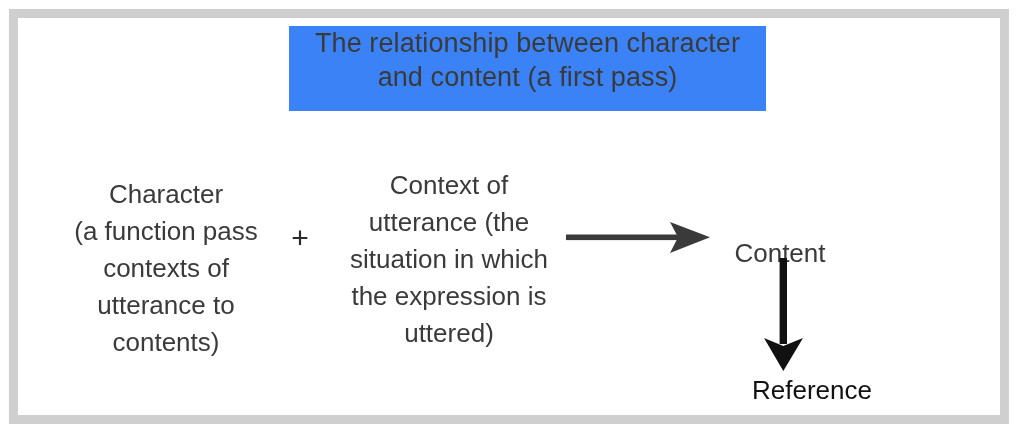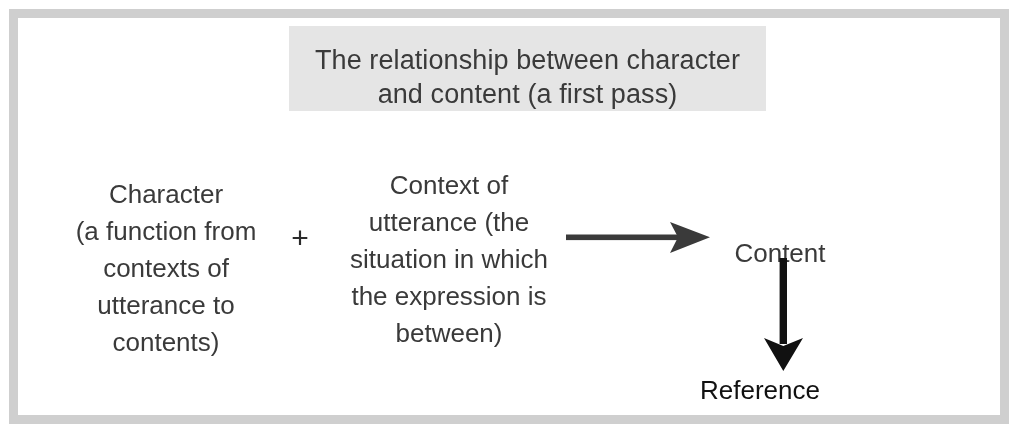--- a/index.html
+++ b/index.html
@@ -28,23 +28,23 @@
     box-sizing: border-box;
     background: #ffffff;
   }
   
   #title-banner {
     position: absolute;
     left: 289px;
     top: 26px;
     width: 477px;
     height: 85px;
-    background: #e5e5e5;
+    background: #3b82f6;
     display: flex;
-    align-items: flex-end;
+    align-items: flex-start;
     justify-content: center;
   }
   #title-banner .title-text {
     font-size: 27px;
     line-height: 34px;
     color: #3a3a3a;
     text-align: center;
     white-space: pre-line;
     letter-spacing: 0.1px;
   }
@@ -85,21 +85,21 @@
     text-align: center;
     font-size: 26px;
     line-height: 34px;
     color: #3a3a3a;
   }
   #label-reference {
     position: absolute;
     left: 700px;
     top: 373px;
     width: 172px;
-    text-align: left;
+    text-align: right;
     font-size: 26px;
     line-height: 34px;
     color: #111111;
   }
   
   #arrow-right {
     position: absolute;
     left: 566px;
     top: 218px;
     width: 146px;
@@ -119,32 +119,32 @@
 
 <div id="figure-root">
   <div id="figure-frame"></div>
 
   <div id="title-banner">
     <div class="title-text">The relationship between character
 and content (a first pass)</div>
   </div>
 
   <div class="term-block" id="block-character">Character
-(a function from
+(a function pass
 contexts of
 utterance to
 contents)</div>
 
   <div id="plus-sign">+</div>
 
   <div class="term-block" id="block-context">Context of
 utterance (the
 situation in which
 the expression is
-between)</div>
+uttered)</div>
 
   <div id="arrow-right">
     <svg width="146" height="40" viewBox="0 0 146 40">
       <rect x="0" y="16.5" width="113" height="5.6" fill="#3a3a3a"></rect>
       <path d="M 104 4 L 144 19.3 L 104 35 L 112 19.3 Z" fill="#3a3a3a"></path>
     </svg>
   </div>
 
   <div id="label-content">Content</div>
 

